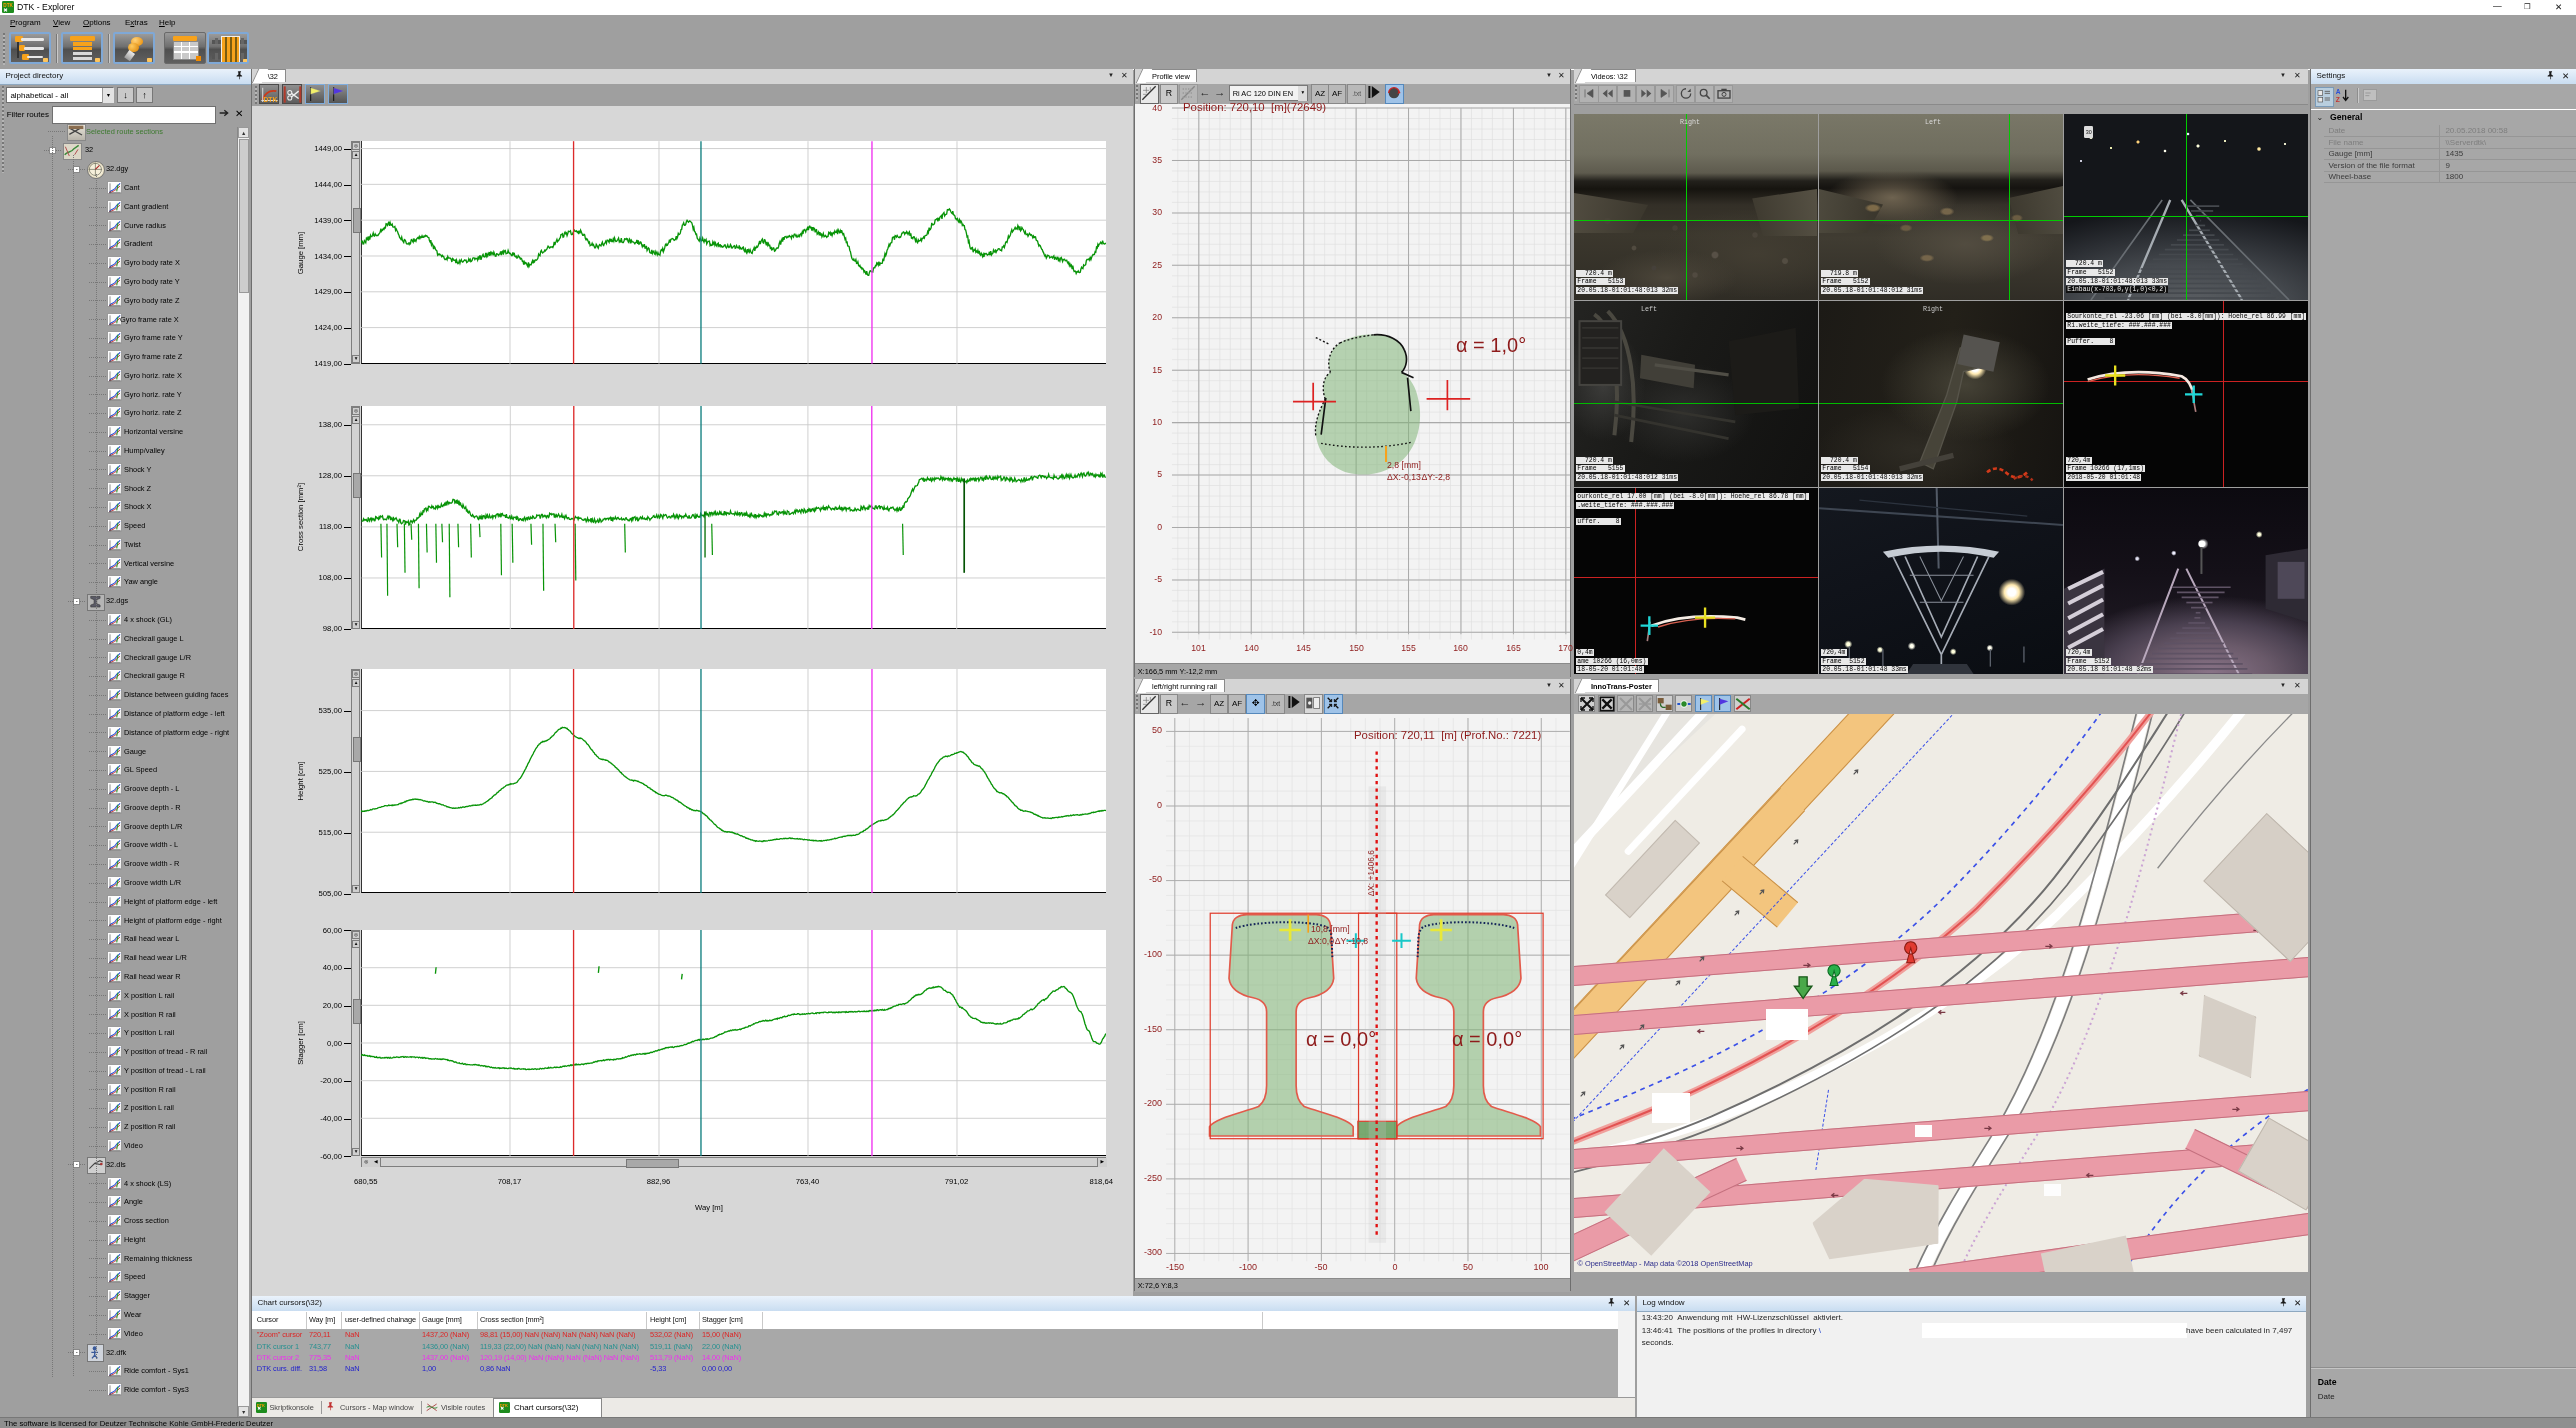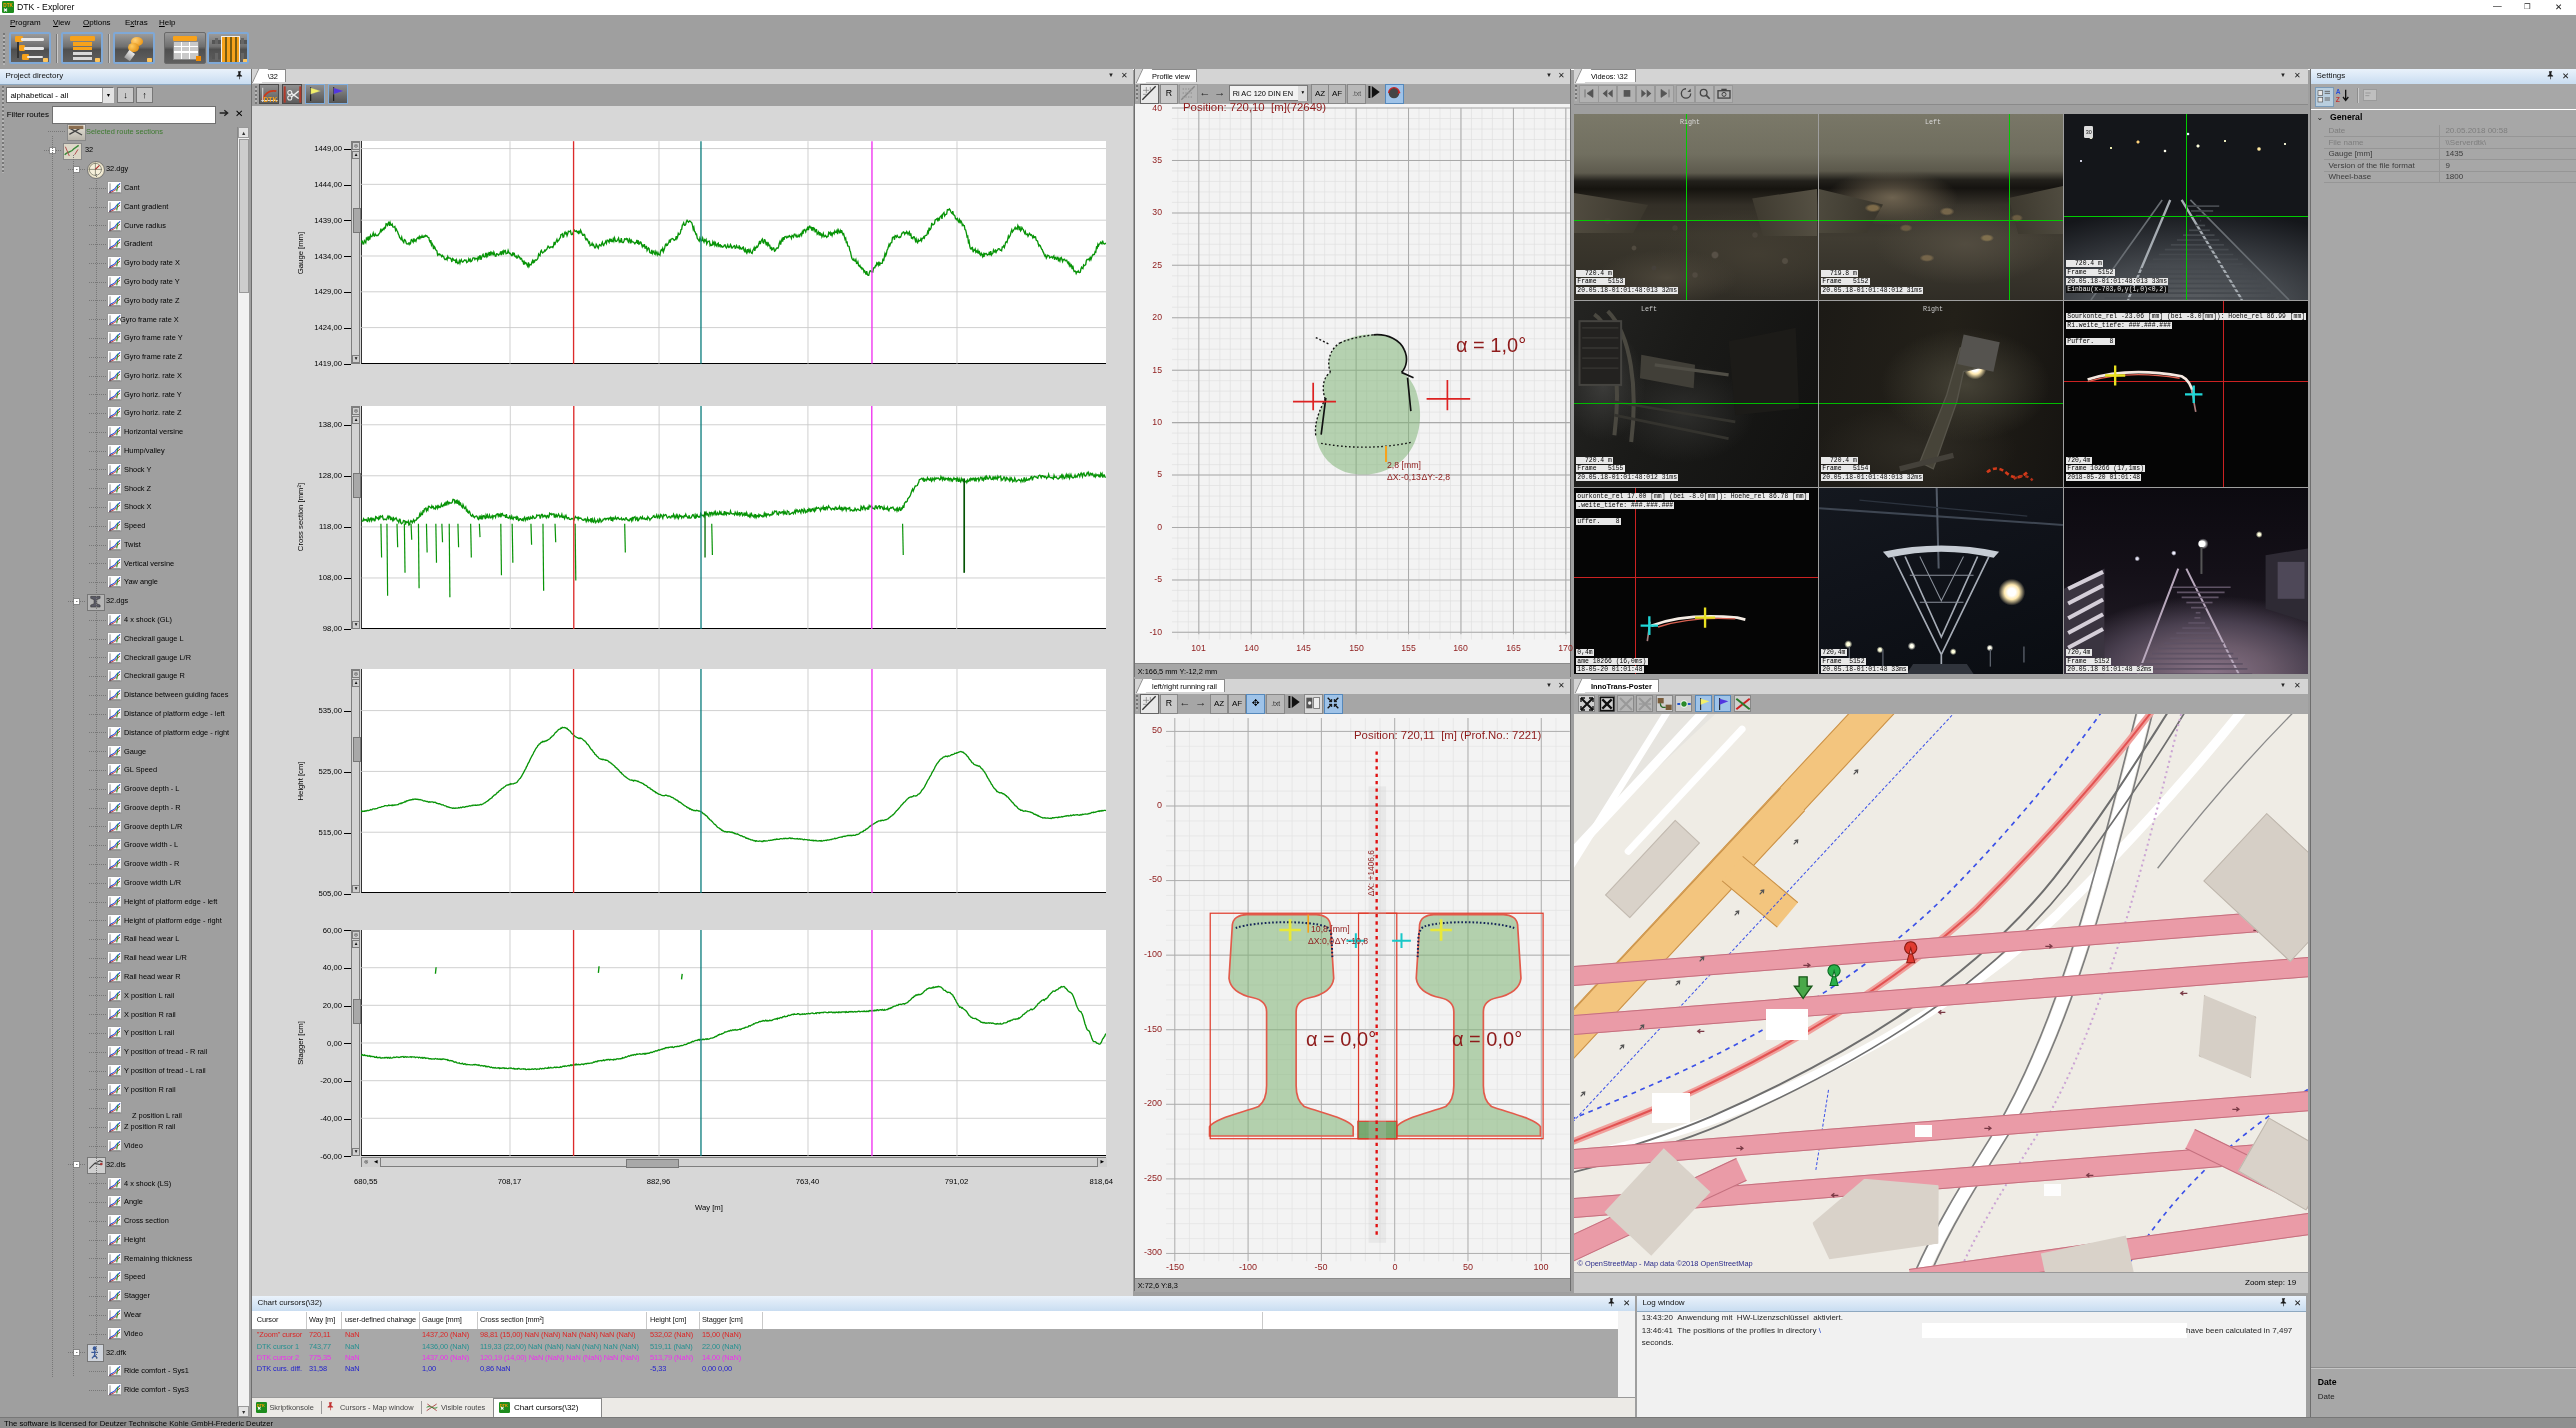--- a/index.html
+++ b/index.html
@@ -528,21 +528,21 @@
 <path d="M3 17 L3 2 M2 16 L19 16" stroke="#555" stroke-width="1"></path>
       </svg></div>
     <div class="treerow" style="left:124px;top:1016px;color:#000;">Y position R rail</div>
     <div class="abs" style="left:89px;top:1039px;width:17.4px;height:0.7px;background:repeating-linear-gradient(90deg,#777 0 0.7px,transparent 0.7px 2px);"></div>
     <div class="ticon" style="left:107px;top:1032px;"><svg width="13.4" height="12" viewBox="0 0 20 18">
 <path d="M2 16 C6 10 9 14 12 8 C14 4 16 6 18 2" stroke="#2a52d8" stroke-width="1.6" fill="none"></path>
 <path d="M2 16 C7 15 12 12 18 6" stroke="#c43333" stroke-width="1.4" fill="none"></path>
 <path d="M13 14 L15 4" stroke="#2a9a2a" stroke-width="1.6" fill="none"></path>
 <path d="M3 17 L3 2 M2 16 L19 16" stroke="#555" stroke-width="1"></path>
       </svg></div>
-    <div class="treerow" style="left:132px;top:1034px;color:#000;margin-top:8px;">Z position L rail</div>
+    <div class="treerow" style="left:124px;top:1034px;color:#000;">Z position L rail</div>
     <div class="abs" style="left:89px;top:1058px;width:17.4px;height:0.7px;background:repeating-linear-gradient(90deg,#777 0 0.7px,transparent 0.7px 2px);"></div>
     <div class="ticon" style="left:107px;top:1051px;"><svg width="13.4" height="12" viewBox="0 0 20 18">
 <path d="M2 16 C6 10 9 14 12 8 C14 4 16 6 18 2" stroke="#2a52d8" stroke-width="1.6" fill="none"></path>
 <path d="M2 16 C7 15 12 12 18 6" stroke="#c43333" stroke-width="1.4" fill="none"></path>
 <path d="M13 14 L15 4" stroke="#2a9a2a" stroke-width="1.6" fill="none"></path>
 <path d="M3 17 L3 2 M2 16 L19 16" stroke="#555" stroke-width="1"></path>
       </svg></div>
     <div class="treerow" style="left:124px;top:1053px;color:#000;">Z position R rail</div>
     <div class="abs" style="left:89px;top:1077px;width:17.4px;height:0.7px;background:repeating-linear-gradient(90deg,#777 0 0.7px,transparent 0.7px 2px);"></div>
     <div class="ticon" style="left:107px;top:1070px;"><svg width="13.4" height="12" viewBox="0 0 20 18">
@@ -1620,23 +1620,20 @@
       <div class="abs" style="left:78px;top:379px;width:38px;height:30px;background:#fff;"></div>
       <div class="abs" style="left:341px;top:411px;width:17.4px;height:12px;background:#fdfdfd;"></div>
       <div class="abs" style="left:470px;top:470px;width:17.4px;height:12px;background:#fdfdfd;"></div>
       <svg class="abs" style="left:215px;top:221px;" width="148" height="81" viewBox="0 0 220 120">
 <path d="M181 10 a9 9 0 1 1 -0.1 0 Z M181 19 l-6 22 l12 0 Z" fill="#e03a30" stroke="#8a1a10" stroke-width="1.5"></path>
 <path d="M67 44 a9 9 0 1 1 -0.1 0 Z M67 53 l-6 22 l12 0 Z" fill="#2ab04a" stroke="#0a6a20" stroke-width="1.5"></path>
 <path d="M15 62 l12 0 l0 14 l7 0 l-13 18 l-13 -18 l7 0 Z" fill="#4aa84a" stroke="#1a5a1a" stroke-width="2"></path>
 </svg>
       <div class="abs" style="left:3.4px;top:545px;font-size:7.4px;color:#2a2a8a;">© OpenStreetMap - Map data ©2018 OpenStreetMap</div>
     </div>
-    <div class="abs" style="left:0;top:593px;width:734px;height:19.5px;background:#c6c6c6;border-top:0.7px solid #999;">
-      <div class="abs" style="left:671px;top:4.7px;font-size:8px;">Zoom step: 19</div>
-    </div>
   </div>
 
 <div class="abs" style="left:2310px;top:69px;width:308px;height:1348px;background:#a7a7a7;border-left:1.3px solid #6e6e6e;box-sizing:border-box;">
  <div class="hdr" style="left:0;top:0;width:265px;height:14.8px;">
       <span class="t">Settings</span>
       <span class="pin" style="left:236px;"><svg width="7.4" height="8.7" viewBox="0 0 11 13">
           <path d="M3.5 0.5 h4 v1 l-1 0.8 v3 l2.6 1.7 v1.2 H6 v3.6 l-0.5 0.9 -0.5 -0.9 V8.2 H0.9 V7 l2.6 -1.7 v-3 l-1 -0.8 Z" fill="#1a1a1a"></path>
         </svg></span>
       <span class="pin" style="left:251px;">✕</span>
     </div>

